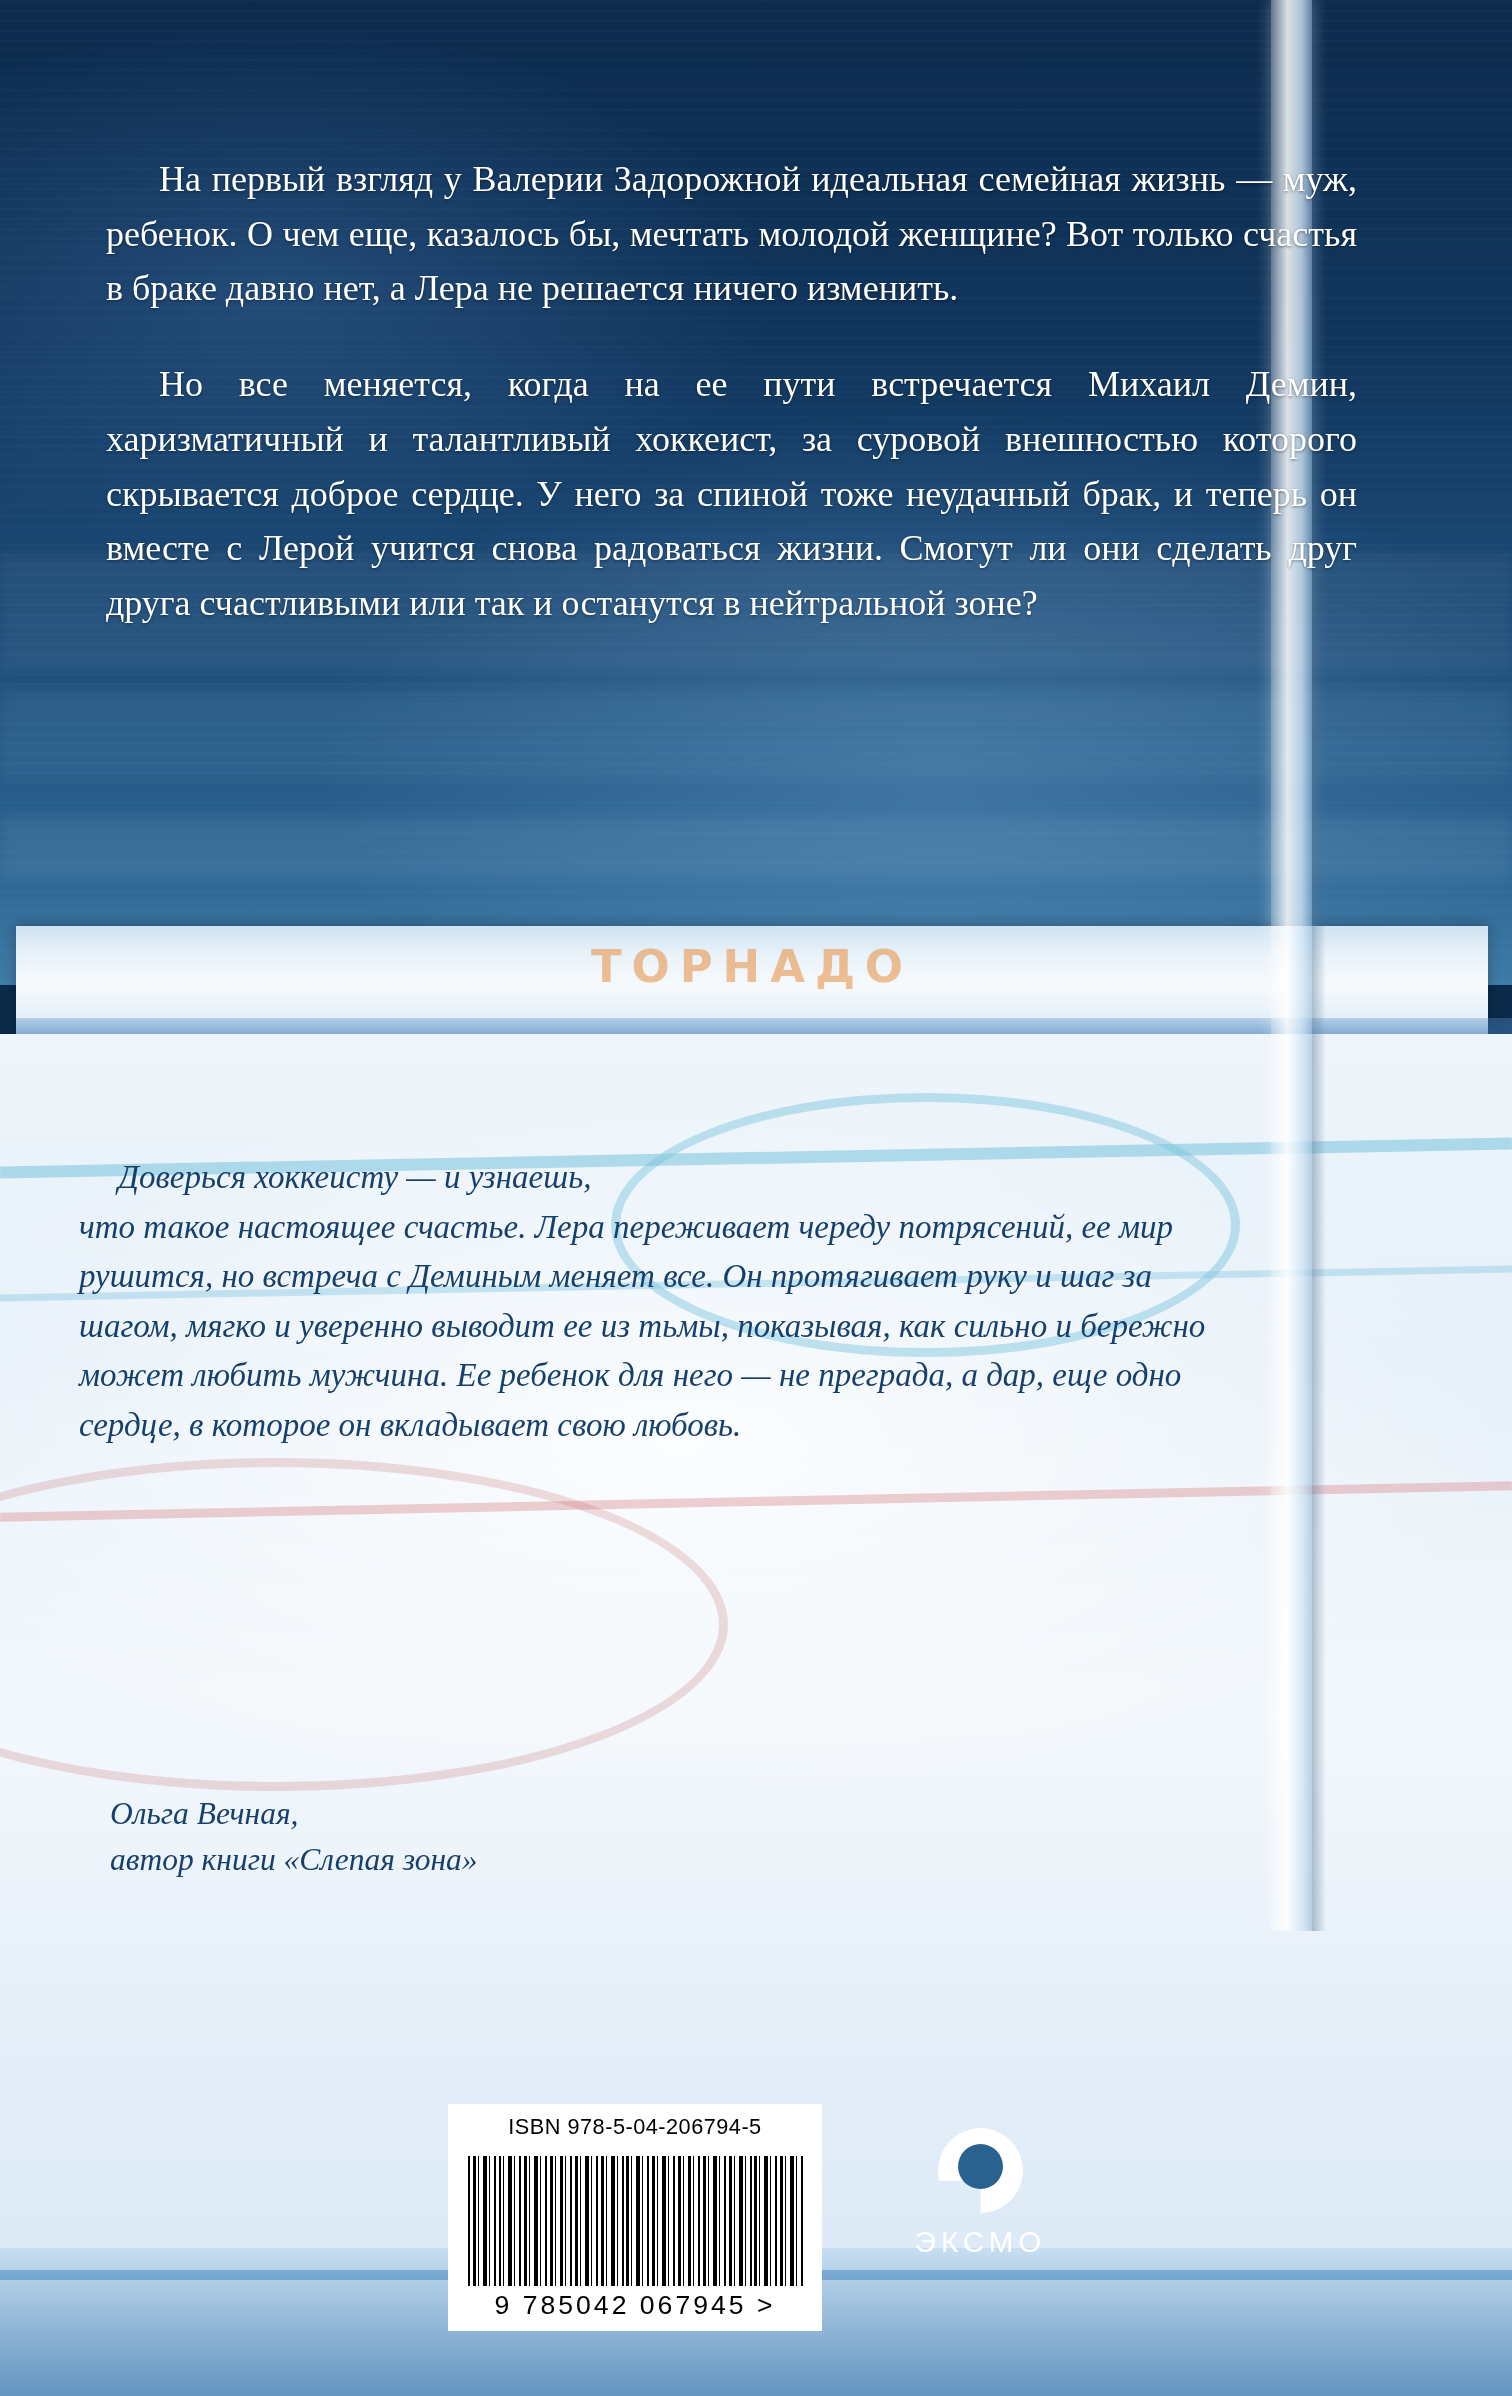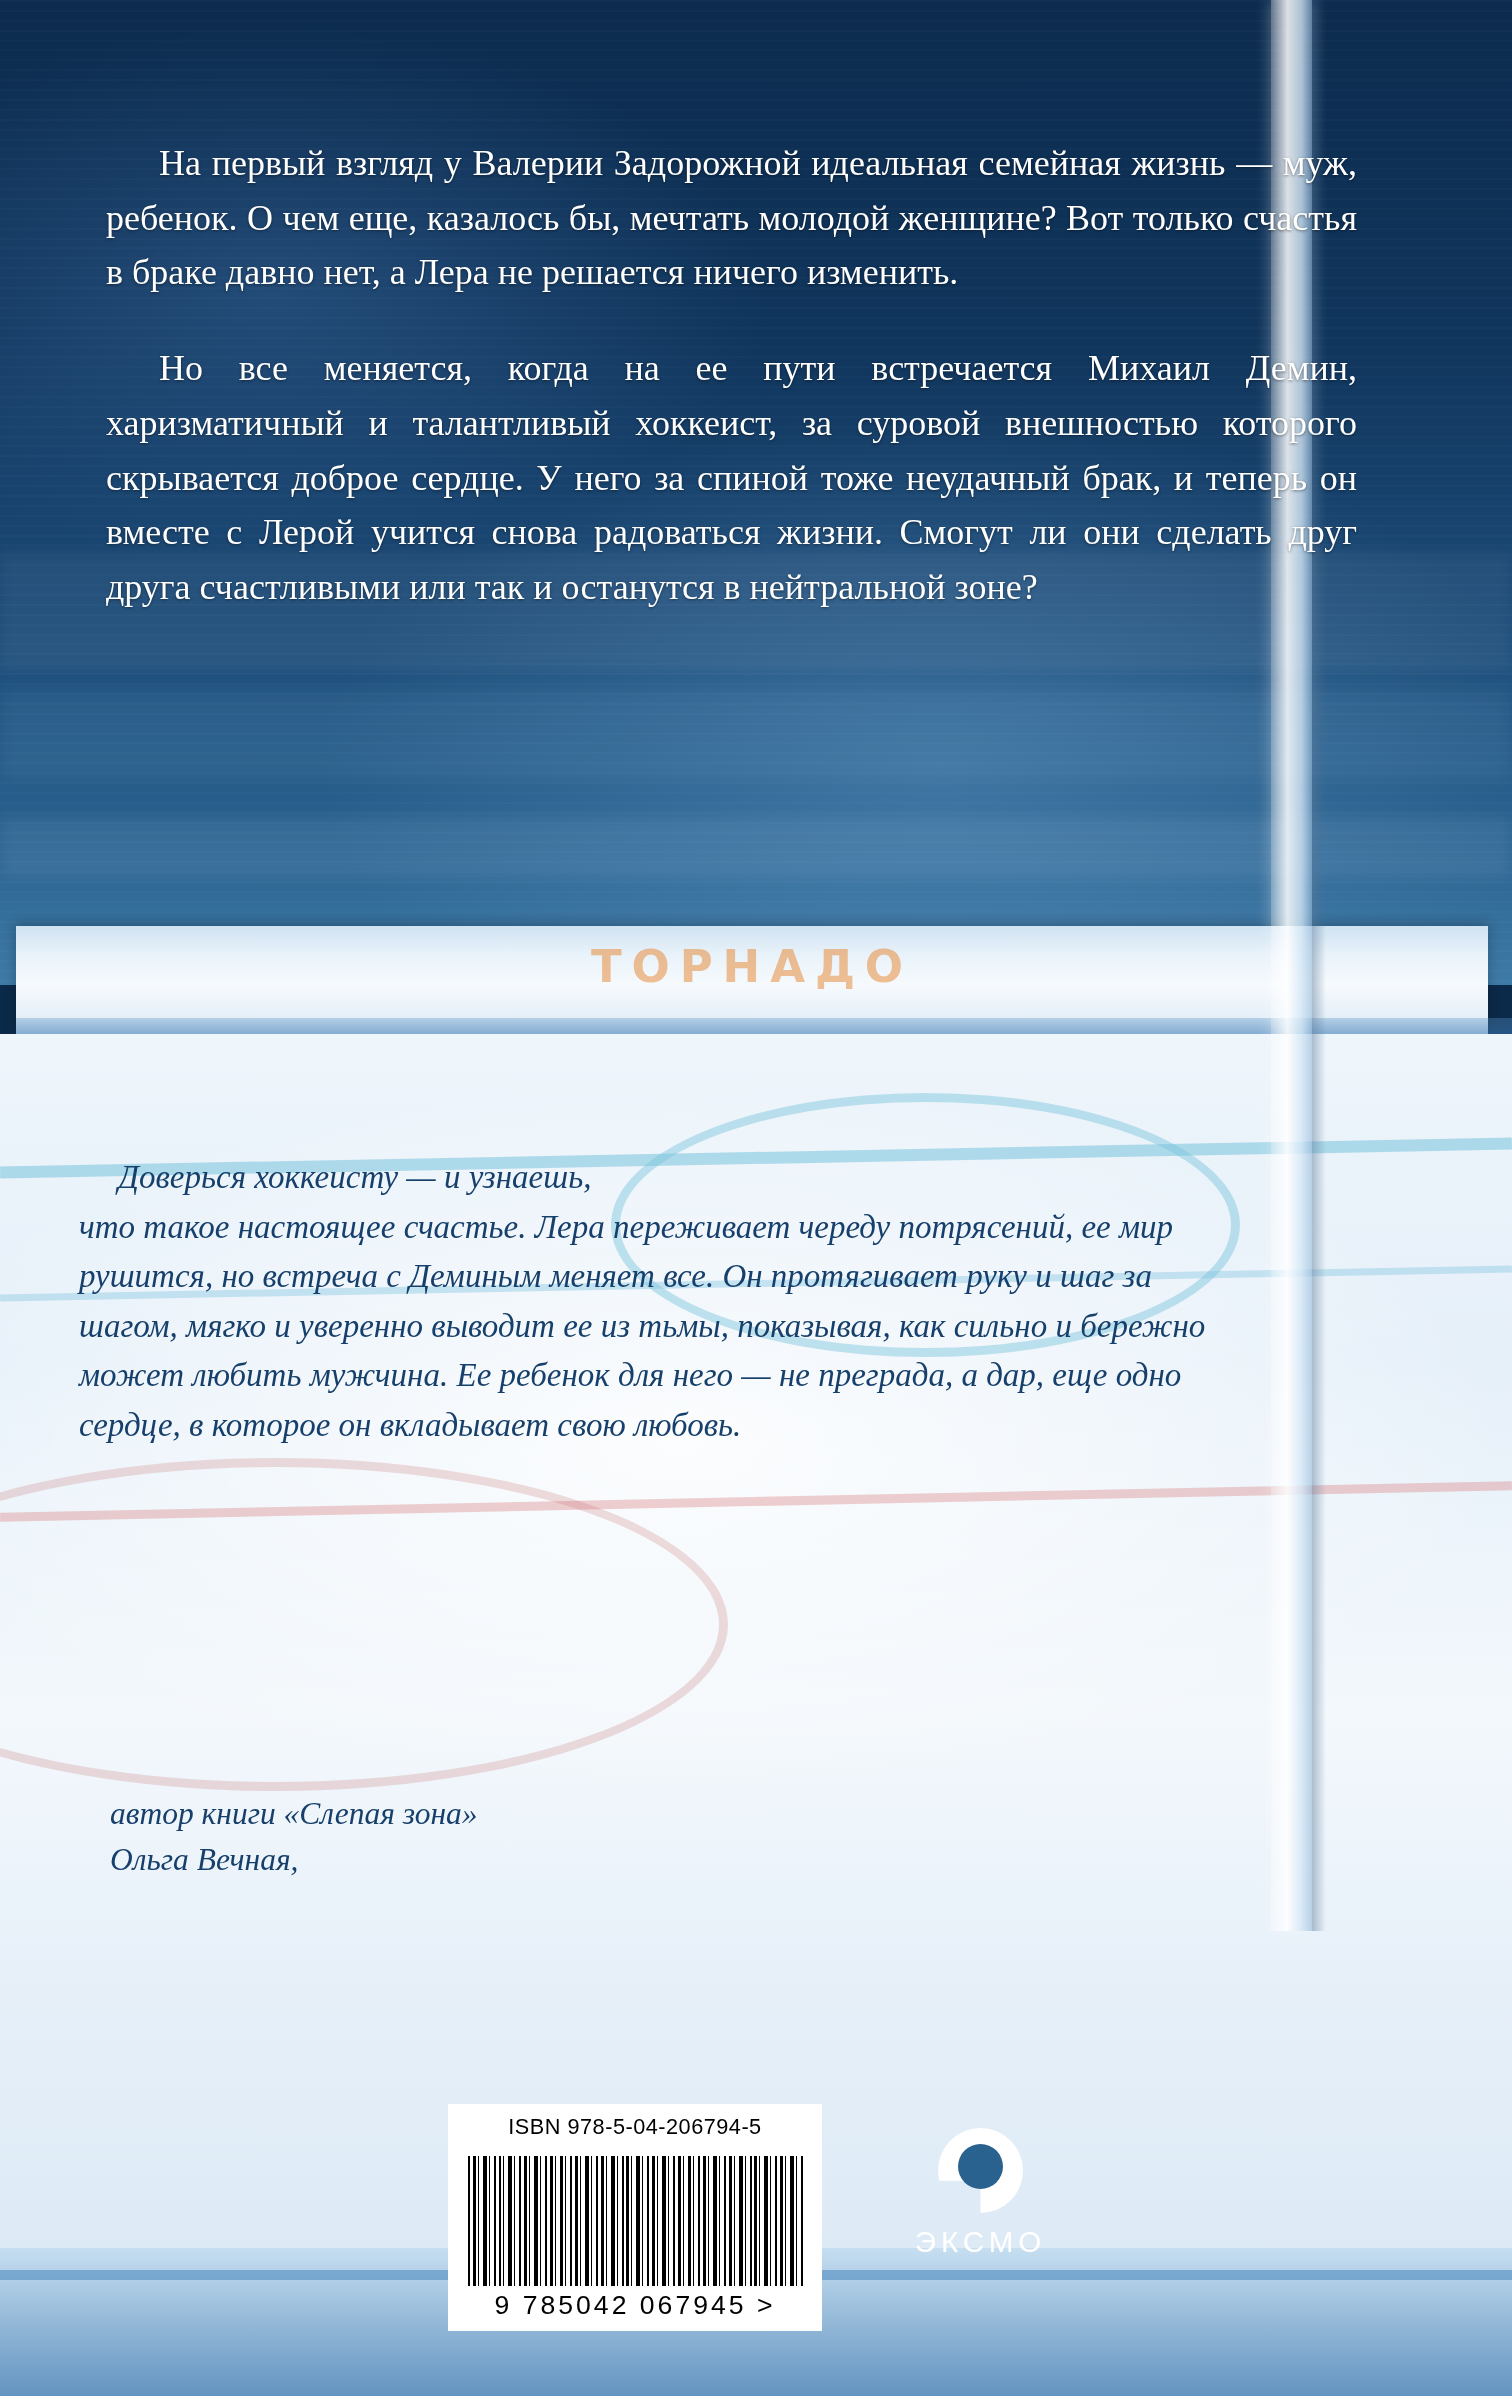--- a/index.html
+++ b/index.html
@@ -145,21 +145,21 @@
     position: absolute;
     left: 106px;
     top: 136px;
     width: 1251px;
     color: #ffffff;
     font-size: 36px;
     line-height: 1.52;
     text-align: justify;
     text-shadow: 0 1px 3px rgba(0,0,0,0.45);
   }
-  .blurb p { margin: 0 0 41px 0; text-indent: 53px; }
+  .blurb p { margin: 16px 0 41px 0; text-indent: 53px; }
   .blurb p:last-child { margin-bottom: 0; }
 
   .quote {
     position: absolute;
     left: 79px;
     top: 1153px;
     width: 1143px;
     font-style: italic;
     font-size: 33px;
     line-height: 1.50;
@@ -293,22 +293,22 @@
     <p>На первый взгляд у Валерии Задорожной идеальная семейная жизнь — муж, ребенок. О чем еще, казалось бы, мечтать молодой женщине? Вот только счастья в браке давно нет, а Лера не решается ничего изменить.</p>
     <p>Но все меняется, когда на ее пути встречается Михаил Демин, харизматичный и талантливый хоккеист, за суровой внешностью которого скрывается доброе сердце. У него за спиной тоже неудачный брак, и теперь он вместе с Лерой учится снова радоваться жизни. Смогут ли они сделать друг друга счастливыми или так и останутся в нейтральной зоне?</p>
   </div>
 
   <div class="quote">
     <p class="indent">Доверься хоккеисту — и узнаешь,</p>
     <p>что такое настоящее счастье. Лера переживает череду потрясений, ее мир рушится, но встреча с Деминым меняет все. Он протягивает руку и шаг за шагом, мягко и уверенно выводит ее из тьмы, показывая, как сильно и бережно может любить мужчина. Ее ребенок для него — не преграда, а дар, еще одно сердце, в которое он вкладывает свою любовь.</p>
   </div>
 
   <div class="attrib">
+    <div>Ольга Вечная,</div>
     <div>автор книги «Слепая зона»</div>
-    <div>Ольга Вечная,</div>
   </div>
 
   <div class="barcode-box">
     <div class="isbn-text">ISBN 978-5-04-206794-5</div>
     <div class="bars"></div>
     <div class="barcode-digits">9 785042 067945 &gt;</div>
   </div>
 
   <div class="publisher">
     <div class="pub-mark"></div>

